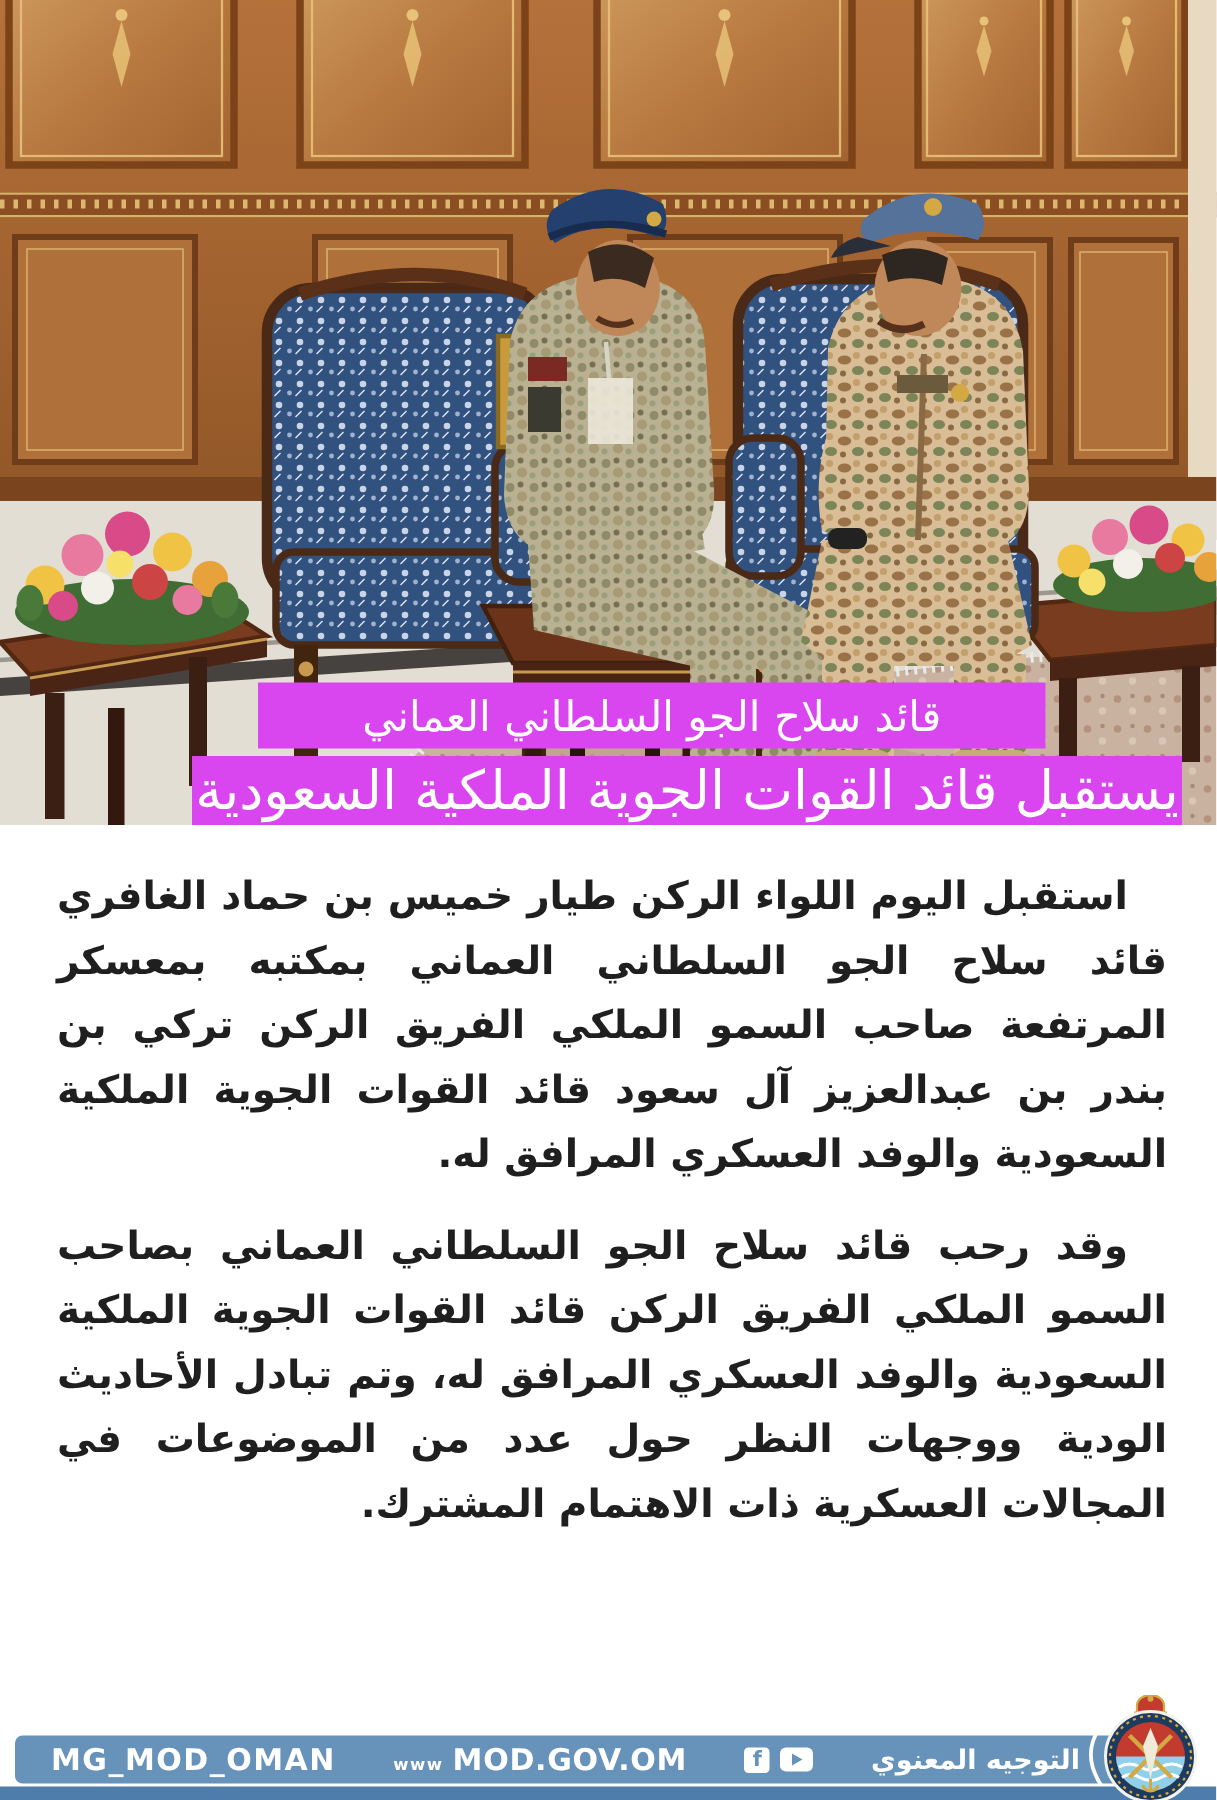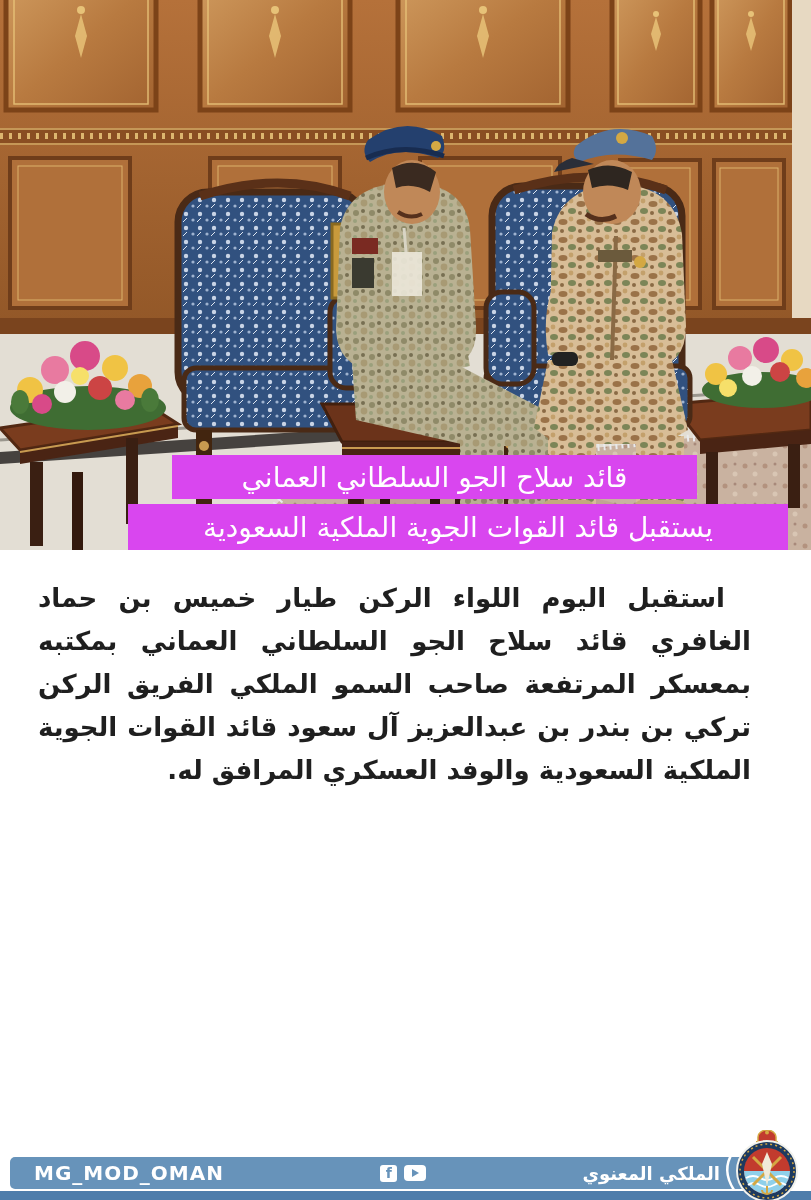--- a/index.html
+++ b/index.html
@@ -6,24 +6,24 @@
   .page{position:relative;width:811px;height:1200px;margin:0 auto;background:#ffffff;overflow:hidden;
         font-family:"DejaVu Sans",sans-serif;}
   
   .photo-section{position:absolute;top:0;left:0;width:811px;height:550px;overflow:hidden;}
   .photo-section svg{display:block;}
   
   .banner-bar{position:absolute;direction:rtl;color:#ffffff;font-weight:normal;
               background:#d946ef;display:flex;align-items:center;justify-content:center;
               letter-spacing:0;}
   .banner-line1{top:455px;right:114px;width:525px;height:44px;font-size:28px;}
-  .banner-line2{top:504px;right:23px;width:660px;height:47px;font-size:28px;}
+  .banner-line2{top:504px;right:23px;width:660px;height:47px;font-size:36px;}
   
   .article{position:absolute;top:551px;left:0;right:0;height:578px;overflow:hidden;
-           direction:rtl;padding:26px 60px 0 38px;box-sizing:border-box;}
+           direction:rtl;padding:26px 33px 0 38px;box-sizing:border-box;}
   .article p{margin:0 0 18px 0;color:#1f1f1f;font-size:26px;line-height:43px;font-weight:bold;
              text-align:justify;text-indent:26px;}
   
   .footer{position:absolute;top:1128px;left:0;width:811px;height:72px;}
   .footer-bar{position:absolute;top:29px;left:10px;width:740px;height:32px;background:#6793ba;
               border-radius:5px 3px 3px 5px;display:flex;align-items:center;direction:rtl;
               justify-content:space-between;padding:0 30px 0 24px;box-sizing:border-box;color:#fff;}
   .footer-strip{position:absolute;top:63px;left:0;width:811px;height:9px;background:#4e7dab;}
   .f-date{font-size:18px;font-weight:bold;white-space:nowrap;}
   .f-dept{font-size:18px;font-weight:bold;white-space:nowrap;}
@@ -284,30 +284,35 @@
         <circle cx="622" cy="138" r="6" fill="#d4a843"></circle>
       </g>
     </svg>
 
     <div class="banner-bar banner-line1" style="position:absolute;">قائد سلاح الجو السلطاني العماني</div>
     <div class="banner-bar banner-line2" style="position:absolute;">يستقبل قائد القوات الجوية الملكية السعودية</div>
   </div>
 
   <div class="article">
     <p>استقبل اليوم اللواء الركن طيار خميس بن حماد الغافري قائد سلاح الجو السلطاني العماني بمكتبه بمعسكر المرتفعة صاحب السمو الملكي الفريق الركن تركي بن بندر بن عبدالعزيز آل سعود قائد القوات الجوية الملكية السعودية والوفد العسكري المرافق له.</p>
+    <p>وقد رحب قائد سلاح الجو السلطاني العماني بصاحب السمو الملكي الفريق الركن قائد القوات الجوية الملكية السعودية والوفد العسكري المرافق له، وتم تبادل الأحاديث الودية ووجهات النظر حول عدد من الموضوعات في المجالات العسكرية ذات الاهتمام المشترك.</p>
   </div>
 
   <div class="footer">
     <div class="footer-bar">
-      <span class="f-dept">الملكي المعنوي</span>
+      <span class="f-dept">التوجيه المعنوي</span>
       <span class="f-icons">
         <span class="ic-fb">f</span>
         <span class="ic-yt">
             <span></span>
           </span>
+      </span>
+      <span class="f-web">
+        <span class="www">www</span>
+        <span class="url">MOD.GOV.OM</span>
       </span>
       <span class="f-x">
 
         <span class="handle">MG_MOD_OMAN</span>
       </span>
     </div>
     <div class="footer-strip"></div>
 
     <svg class="arc-deco" width="811" height="72" viewBox="0 0 811 72">
       <path d="M28 22 Q6 24 4 44" fill="none" stroke="#ffffff" stroke-width="2.5"></path>

